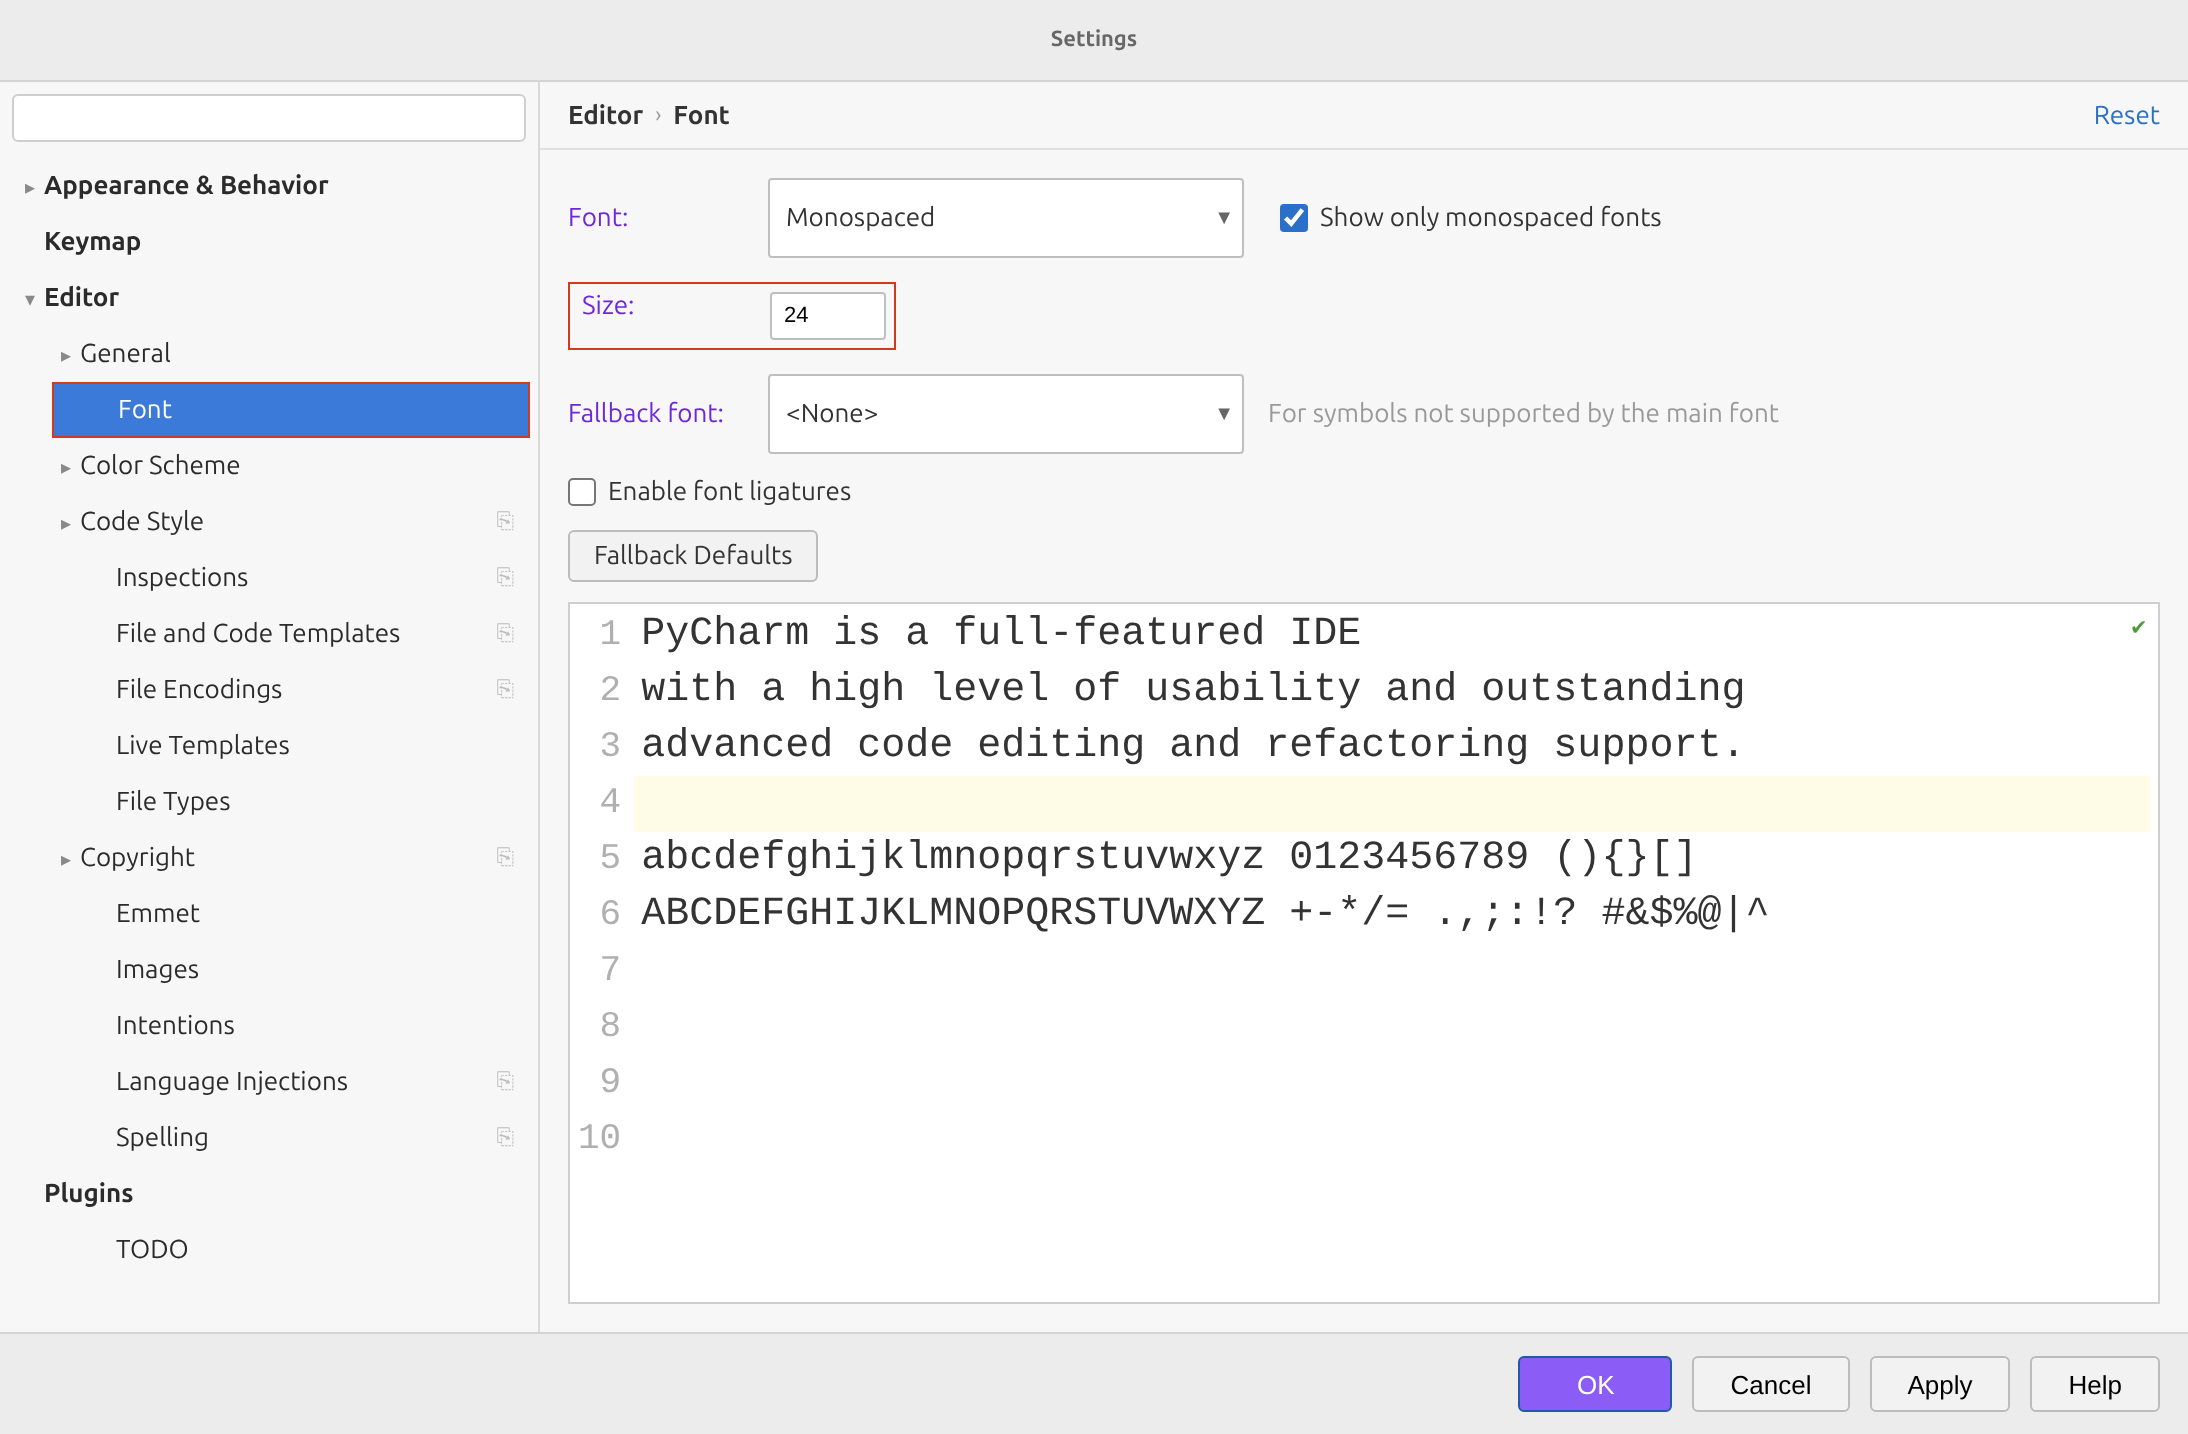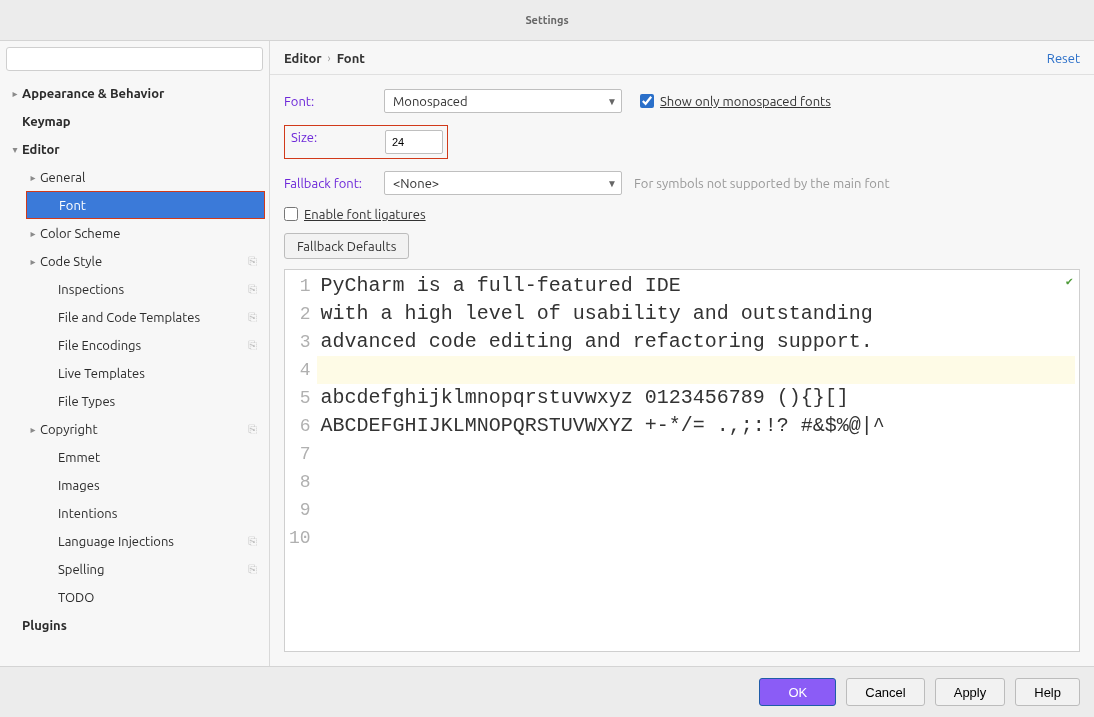--- a/index.html
+++ b/index.html
@@ -115,21 +115,21 @@
 }
 .form-row {
   display: flex;
   align-items: center;
   margin-bottom: 12px;
 }
 .form-row .lbl { width: 100px; color: #6d28d9; }
 .combo {
   display: inline-flex;
   align-items: center;
-  height: 24px;
+  height: 40px;
   border: 1px solid #bfbfbf;
   background: #fff;
   border-radius: 2px;
   padding: 0 4px 0 8px;
   min-width: 238px;
   justify-content: space-between;
 }
 .combo .combo-arrow { font-size: 10px; color: #666; margin-left: 6px; }
 .text-input {
   height: 24px;
@@ -140,21 +140,21 @@
   font-size: 11px;
   width: 58px;
 }
 .size-row {
   display: inline-flex;
   border: 1px solid #d13a1a;
   padding: 4px 4px 4px 6px;
   align-items: flex-start;
 }
 .size-row .lbl { width: 94px; }
-.checkbox-row { display: flex; align-items: center; gap: 6px; text-decoration: underline; }
+.checkbox-row { display: flex; align-items: center; gap: 6px; }
 input[type=checkbox] { width: 14px; height: 14px; accent-color: #2a6fc9; }
 .hint { color: #999; margin-left: 12px; }
 .restore-btn {
   display: inline-flex;
   align-items: center;
   height: 26px;
   padding: 0 12px;
   border: 1px solid #bcbcbc;
   background: #f2f2f2;
   border-radius: 3px;
@@ -295,27 +295,27 @@
         <div class="tree-item depth-2">
           <span class="arrow"></span>
           <span class="label">Language Injections</span>
           <span class="config-icon">⎘</span>
         </div>
         <div class="tree-item depth-2">
           <span class="arrow"></span>
           <span class="label">Spelling</span>
           <span class="config-icon">⎘</span>
         </div>
+        <div class="tree-item depth-0 bold">
+          <span class="arrow"></span>
+          <span class="label">Plugins</span>
+        </div>
         <div class="tree-item depth-2">
           <span class="arrow"></span>
           <span class="label">TODO</span>
-        </div>
-        <div class="tree-item depth-0 bold">
-          <span class="arrow"></span>
-          <span class="label">Plugins</span>
         </div>
       </div>
   </div>
 
   <div class="content">
     <div class="crumbbar">
       <span class="crumb">Editor</span>
       <span class="sep">›</span>
       <span class="crumb">Font</span>
       <span class="reset">Reset</span>

